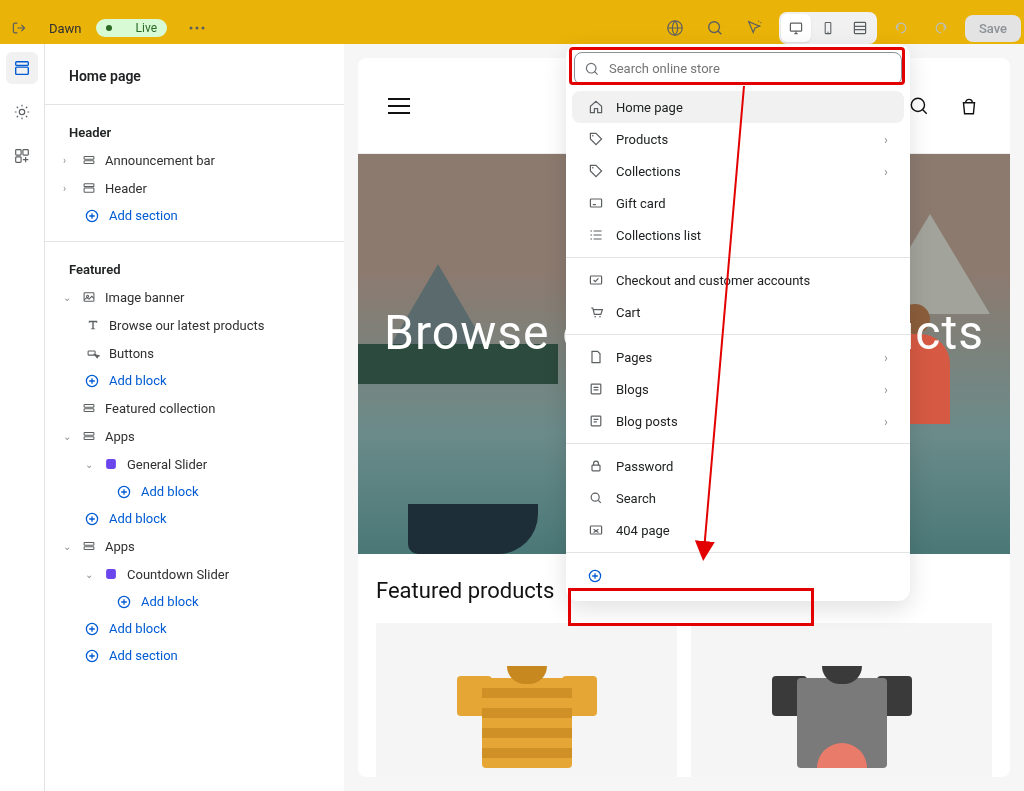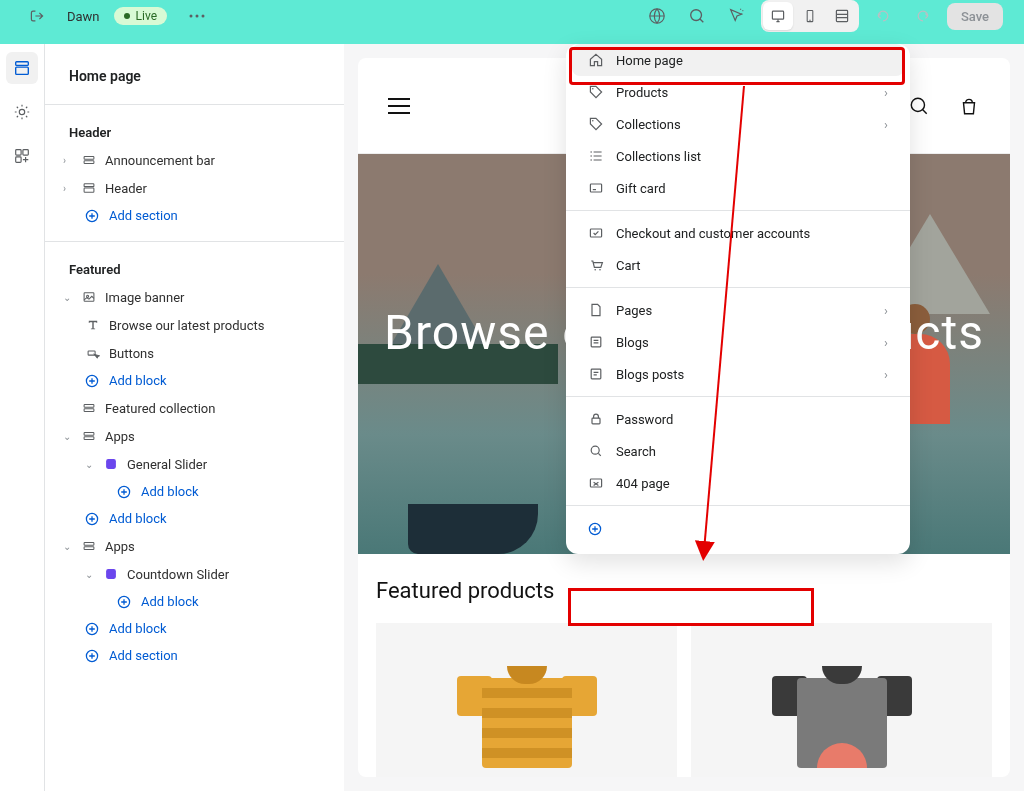--- a/index.html
+++ b/index.html
@@ -1,21 +1,21 @@
 <!DOCTYPE html>
 <html><head>
 <meta charset="utf-8">
 <style>
 * { box-sizing: border-box; margin: 0; padding: 0; font-family: -apple-system, BlinkMacSystemFont, "Segoe UI", Roboto, sans-serif; }
 body { background: #f6f6f7; width: 1024px; height: 791px; overflow: hidden; position: relative; }
 
-.topbar { height: 44px; background: #5eead4; display: flex; align-items: flex-start; padding: 0 21px; gap: 8px; }
+.topbar { height: 44px; background: #eab308; display: flex; align-items: flex-end; padding: 0 3px; gap: 8px; }
 .topbar-left { display: flex; align-items: center; gap: 14px; }
 .theme-name { font-size: 13px; color: #303030; }
-.live-badge { background: #d8fad5; color: #2a6a25; padding: 2px 10px; border-radius: 10px; font-size: 12px; display: flex; align-items: center; gap: 6px; }
+.live-badge { background: #d8fad5; color: #2a6a25; padding: 2px 10px; border-radius: 10px; font-size: 12px; display: flex; align-items: center; gap: 24px; }
 .live-dot { width: 6px; height: 6px; background: #2a6a25; border-radius: 50%; }
 .topbar-spacer { flex: 1; }
 .topbar-right { display: flex; align-items: center; gap: 8px; }
 .icon-btn { width: 32px; height: 32px; display: flex; align-items: center; justify-content: center; border: none; background: transparent; border-radius: 6px; cursor: pointer; color: #5c5f62; }
 .icon-btn.disabled { color: #babfc3; cursor: default; }
 .viewport-group { display: flex; background: #f1f1f1; border-radius: 8px; padding: 2px; gap: 2px; }
 .viewport-btn { width: 30px; height: 28px; display: flex; align-items: center; justify-content: center; border: none; background: transparent; border-radius: 6px; cursor: pointer; color: #5c5f62; }
 .viewport-btn.active { background: #fff; box-shadow: 0 1px 2px rgba(0,0,0,0.1); }
 .save-btn { padding: 6px 14px; background: #e3e3e3; color: #8c9196; border: none; border-radius: 8px; font-size: 13px; font-weight: 500; cursor: default; }
 
@@ -392,20 +392,29 @@
                 <div class="tshirt-collar dark"></div>
               </div>
             </div>
         </div>
       </div>
     </div>
   </div>
 </div>
 
 <div class="dropdown">
+  <div class="dd-search">
+    <span class="search-ico">
+        <svg width="16" height="16" viewBox="0 0 20 20" fill="none" stroke="currentColor" stroke-width="1.5">
+          <circle cx="9" cy="9" r="6"></circle>
+          <path d="M17 17l-4-4"></path>
+        </svg>
+      </span>
+    <input type="text" placeholder="Search online store" style="">
+  </div>
   <div id="dd-g1">
       <div class="dd-item selected">
         <span class="dd-icon">
           <svg width="16" height="16" viewBox="0 0 20 20">
             <path d="M10 3l7 6v8h-5v-5H8v5H3v-8z" fill="none" stroke="currentColor" stroke-width="1.5"></path>
           </svg>
         </span>
         <span>Home page</span>
       </div>
       <div class="dd-item">
@@ -424,33 +433,33 @@
             <path d="M10 3l7 7-7 7-7-7V3z" fill="none" stroke="currentColor" stroke-width="1.5"></path>
             <circle cx="6" cy="6" r="1" fill="currentColor"></circle>
           </svg>
         </span>
         <span>Collections</span>
         <span class="dd-chev">›</span>
       </div>
       <div class="dd-item">
         <span class="dd-icon">
           <svg width="16" height="16" viewBox="0 0 20 20">
-            <path d="M3 5h2M7 5h10M3 10h2M7 10h10M3 15h2M7 15h10" stroke="currentColor" stroke-width="1.5"></path>
-          </svg>
-        </span>
-        <span>Collections list</span>
-      </div>
-      <div class="dd-item">
-        <span class="dd-icon">
-          <svg width="16" height="16" viewBox="0 0 20 20">
             <rect x="3" y="5" width="14" height="10" rx="1" fill="none" stroke="currentColor" stroke-width="1.5"></rect>
             <path d="M6 12h4" stroke="currentColor" stroke-width="1.5"></path>
           </svg>
         </span>
         <span>Gift card</span>
+      </div>
+      <div class="dd-item">
+        <span class="dd-icon">
+          <svg width="16" height="16" viewBox="0 0 20 20">
+            <path d="M3 5h2M7 5h10M3 10h2M7 10h10M3 15h2M7 15h10" stroke="currentColor" stroke-width="1.5"></path>
+          </svg>
+        </span>
+        <span>Collections list</span>
       </div>
     </div>
   <div class="dd-divider"></div>
   <div id="dd-g2">
       <div class="dd-item">
         <span class="dd-icon">
           <svg width="16" height="16" viewBox="0 0 20 20">
             <rect x="3" y="5" width="14" height="10" rx="1" fill="none" stroke="currentColor" stroke-width="1.5"></rect>
             <path d="M7 10l2 2 4-4" stroke="currentColor" stroke-width="1.5" fill="none"></path>
           </svg>
@@ -489,21 +498,21 @@
         <span>Blogs</span>
         <span class="dd-chev">›</span>
       </div>
       <div class="dd-item">
         <span class="dd-icon">
           <svg width="16" height="16" viewBox="0 0 20 20">
             <rect x="4" y="4" width="12" height="12" rx="1" fill="none" stroke="currentColor" stroke-width="1.5"></rect>
             <path d="M7 8h6M7 11h4" stroke="currentColor" stroke-width="1.5"></path>
           </svg>
         </span>
-        <span>Blogs posts</span>
+        <span>Blog posts</span>
         <span class="dd-chev">›</span>
       </div>
     </div>
   <div class="dd-divider"></div>
   <div id="dd-g4">
       <div class="dd-item">
         <span class="dd-icon">
           <svg width="16" height="16" viewBox="0 0 20 20">
             <rect x="5" y="9" width="10" height="7" rx="1" fill="none" stroke="currentColor" stroke-width="1.5"></rect>
             <path d="M7 9V7a3 3 0 016 0v2" fill="none" stroke="currentColor" stroke-width="1.5"></path>

